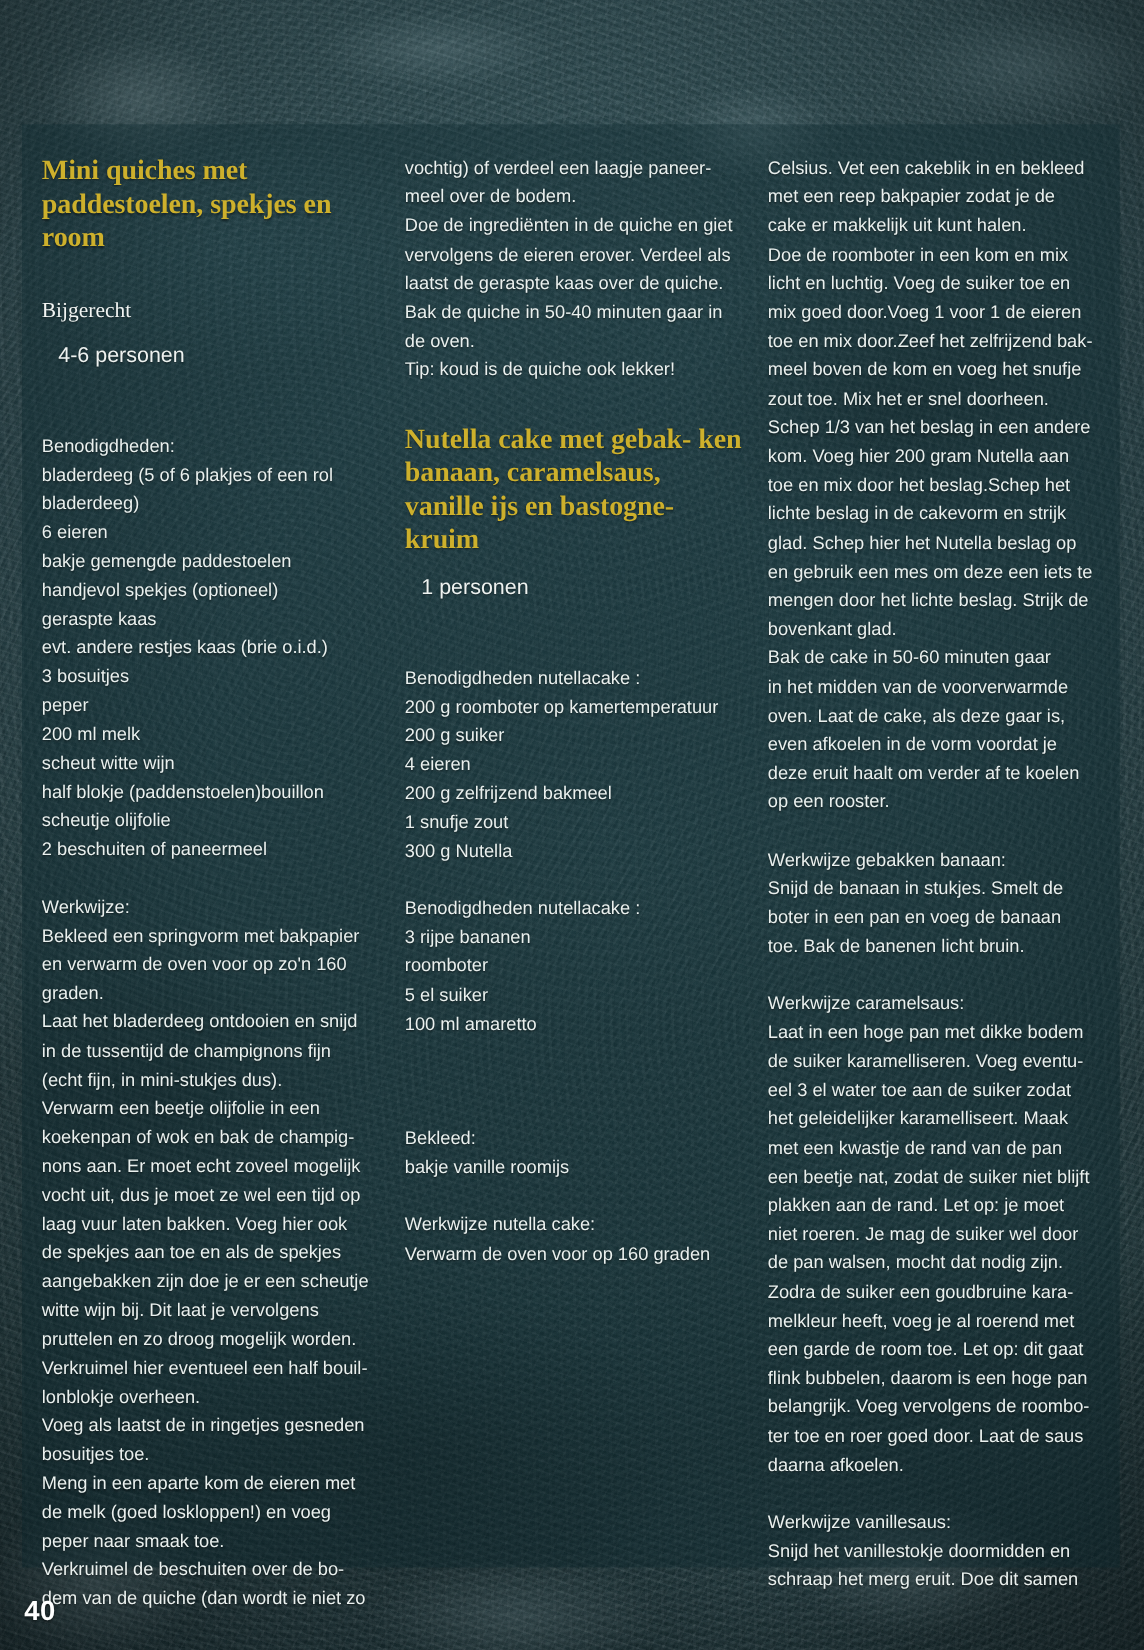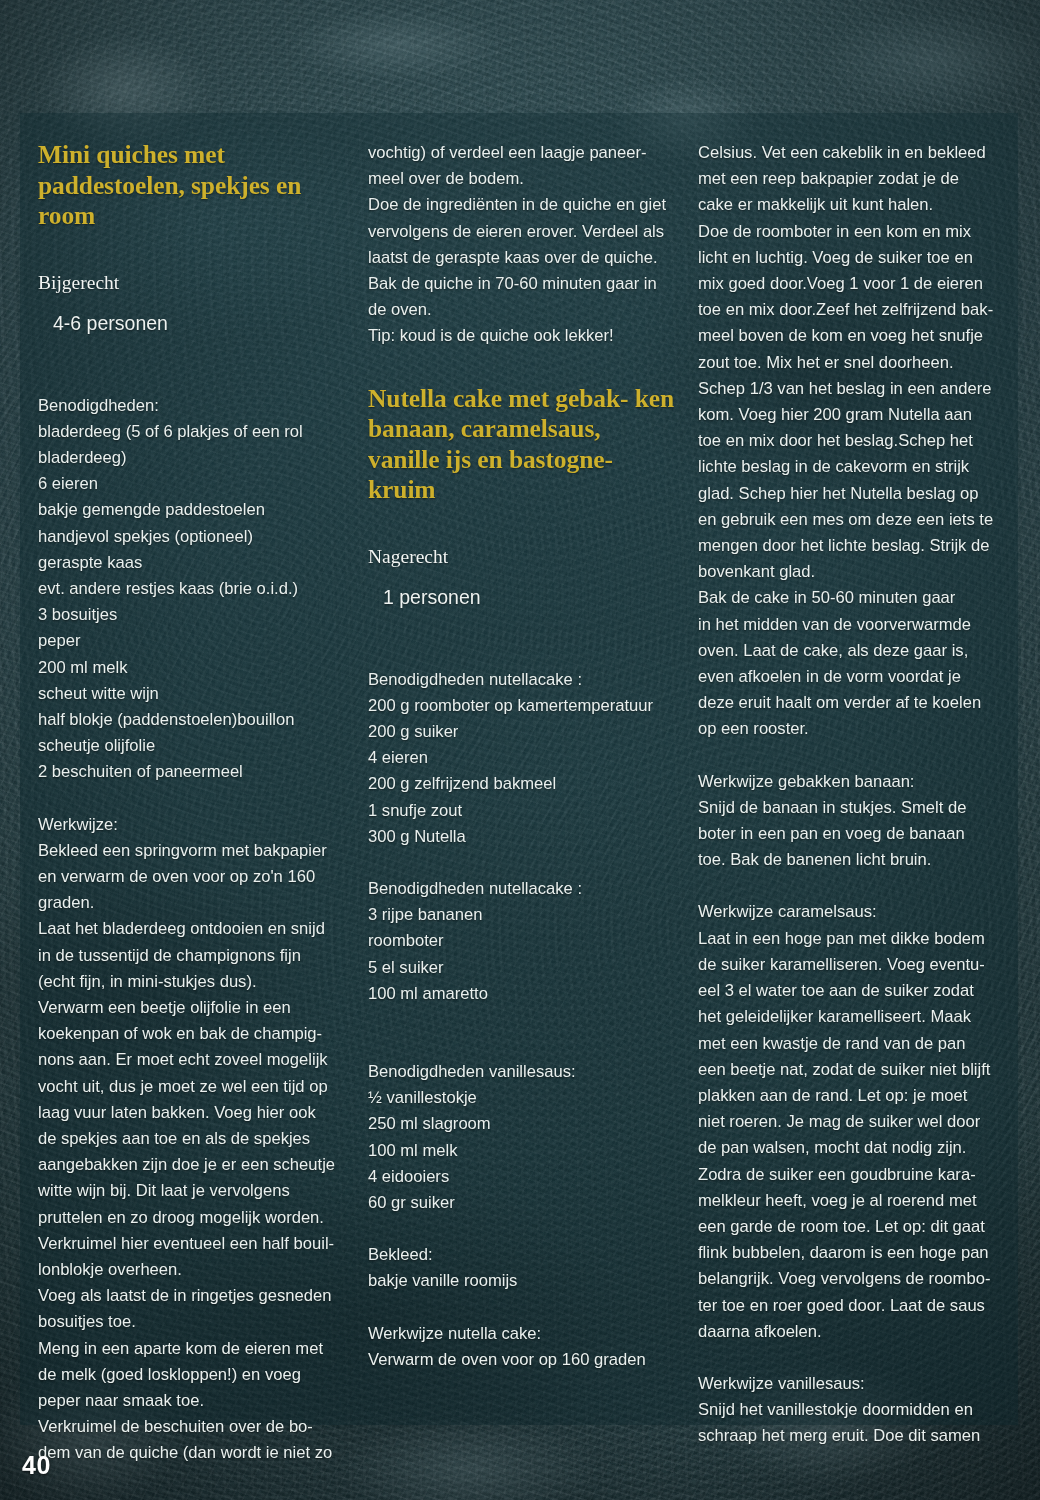--- a/index.html
+++ b/index.html
@@ -215,32 +215,31 @@
 Verkruimel de beschuiten over de bo-
 dem van de quiche (dan wordt ie niet zo</p>
     </div>
 
     <div class="col">
       <p class="body-block">vochtig) of verdeel een laagje paneer-
 meel over de bodem.
 Doe de ingrediënten in de quiche en giet
 vervolgens de eieren erover. Verdeel als
 laatst de geraspte kaas over de quiche.
-Bak de quiche in 70-60 minuten gaar in
+Bak de quiche in 50-40 minuten gaar in
 de oven.
 Tip: koud is de quiche ook lekker!</p>
 
       <div class="gap-title"></div>
 
       <h1 class="recipe-title">Nutella cake met gebak-
 ken banaan, caramelsaus,
 vanille ijs en bastogne-
 kruim</h1>
 
-      <p class="course">Nagerecht</p>
 
       <p class="servings">1 personen</p>
 
       <div class="gap-lg"></div>
 
       <p class="body-block">Benodigdheden nutellacake :
 200 g roomboter op kamertemperatuur
 200 g suiker
 4 eieren
 200 g zelfrijzend bakmeel
@@ -253,26 +252,20 @@
 3 rijpe bananen
 roomboter
 5 el suiker
 100 ml amaretto</p>
 
       <div class="gap-sm"></div>
 
 
       <div class="gap-sm"></div>
 
-      <p class="body-block">Benodigdheden vanillesaus:
-½ vanillestokje
-250 ml slagroom
-100 ml melk
-4 eidooiers
-60 gr suiker</p>
 
       <div class="gap-sm"></div>
 
       <p class="body-block">Bekleed:
 bakje vanille roomijs</p>
 
       <div class="gap-sm"></div>
 
       <p class="body-block">Werkwijze nutella cake:
 Verwarm de oven voor op 160 graden</p>

